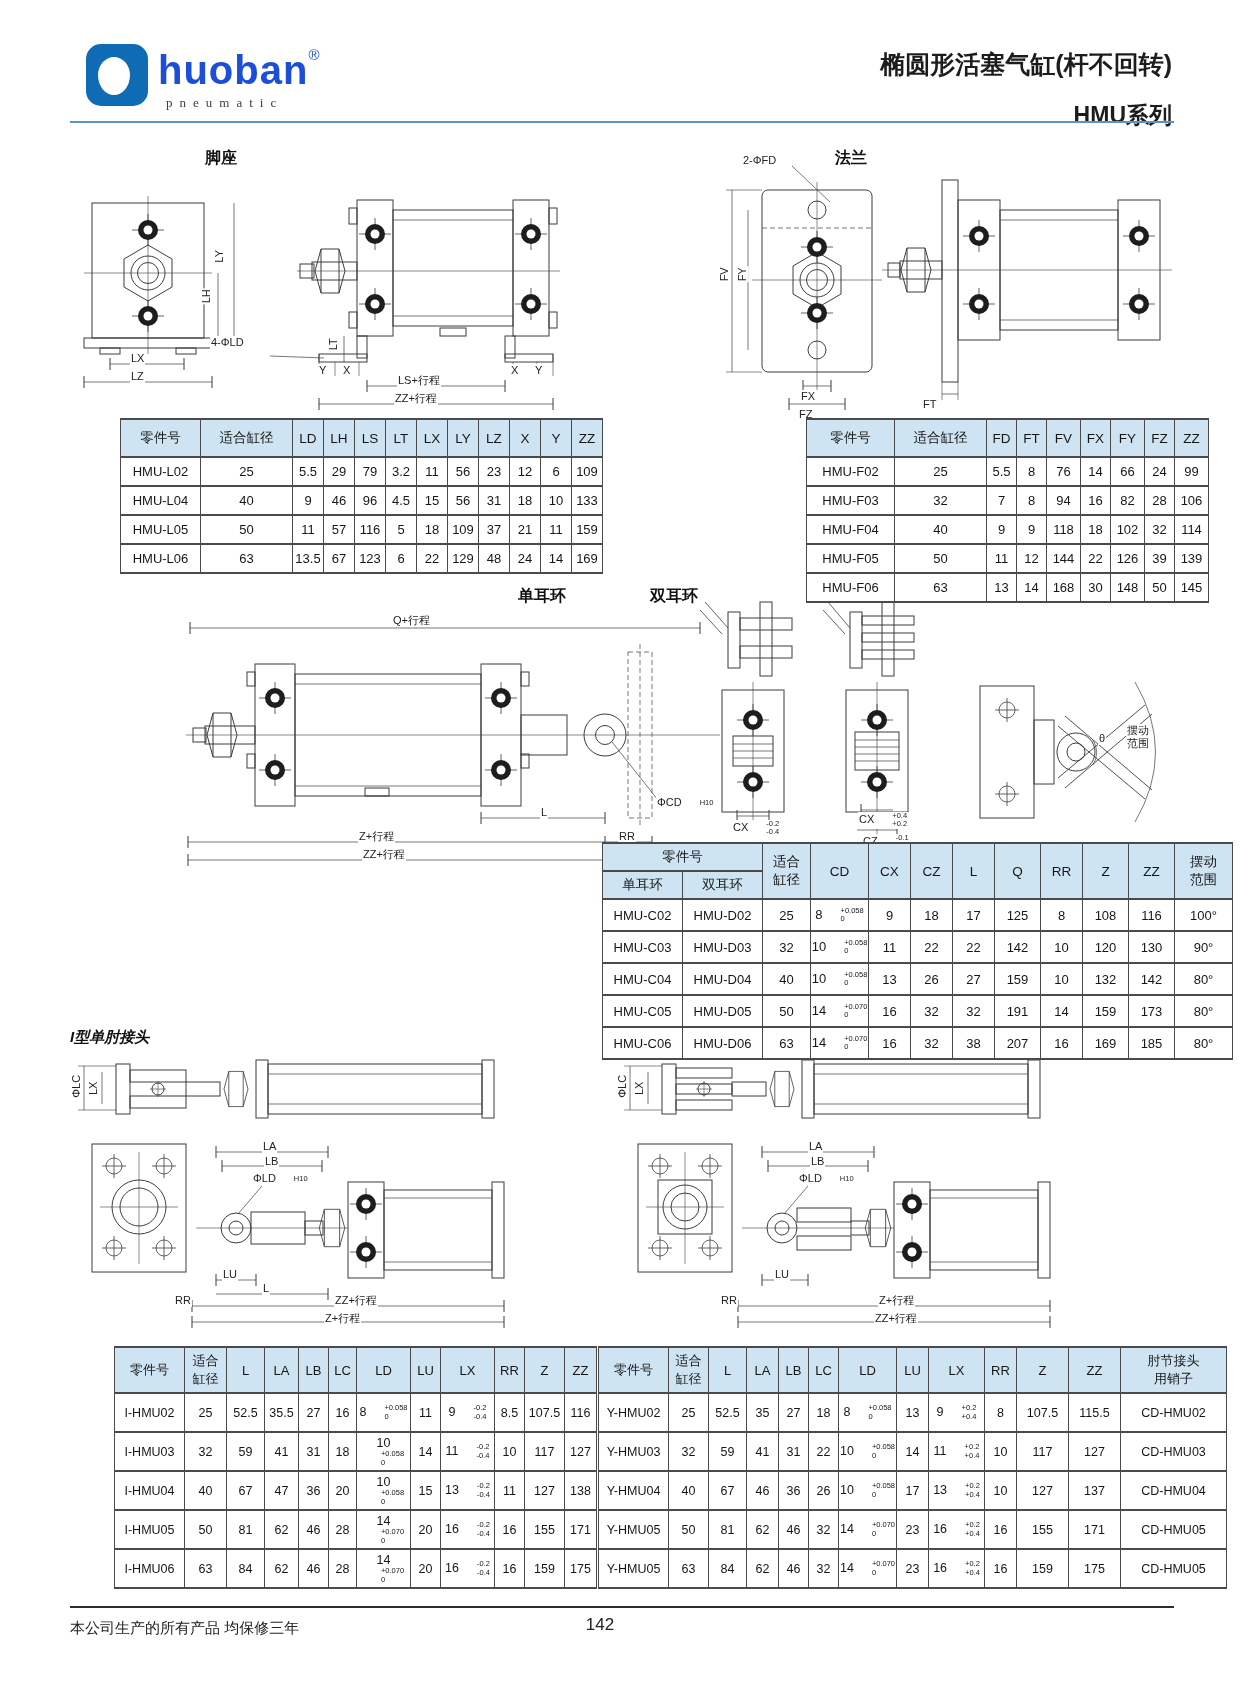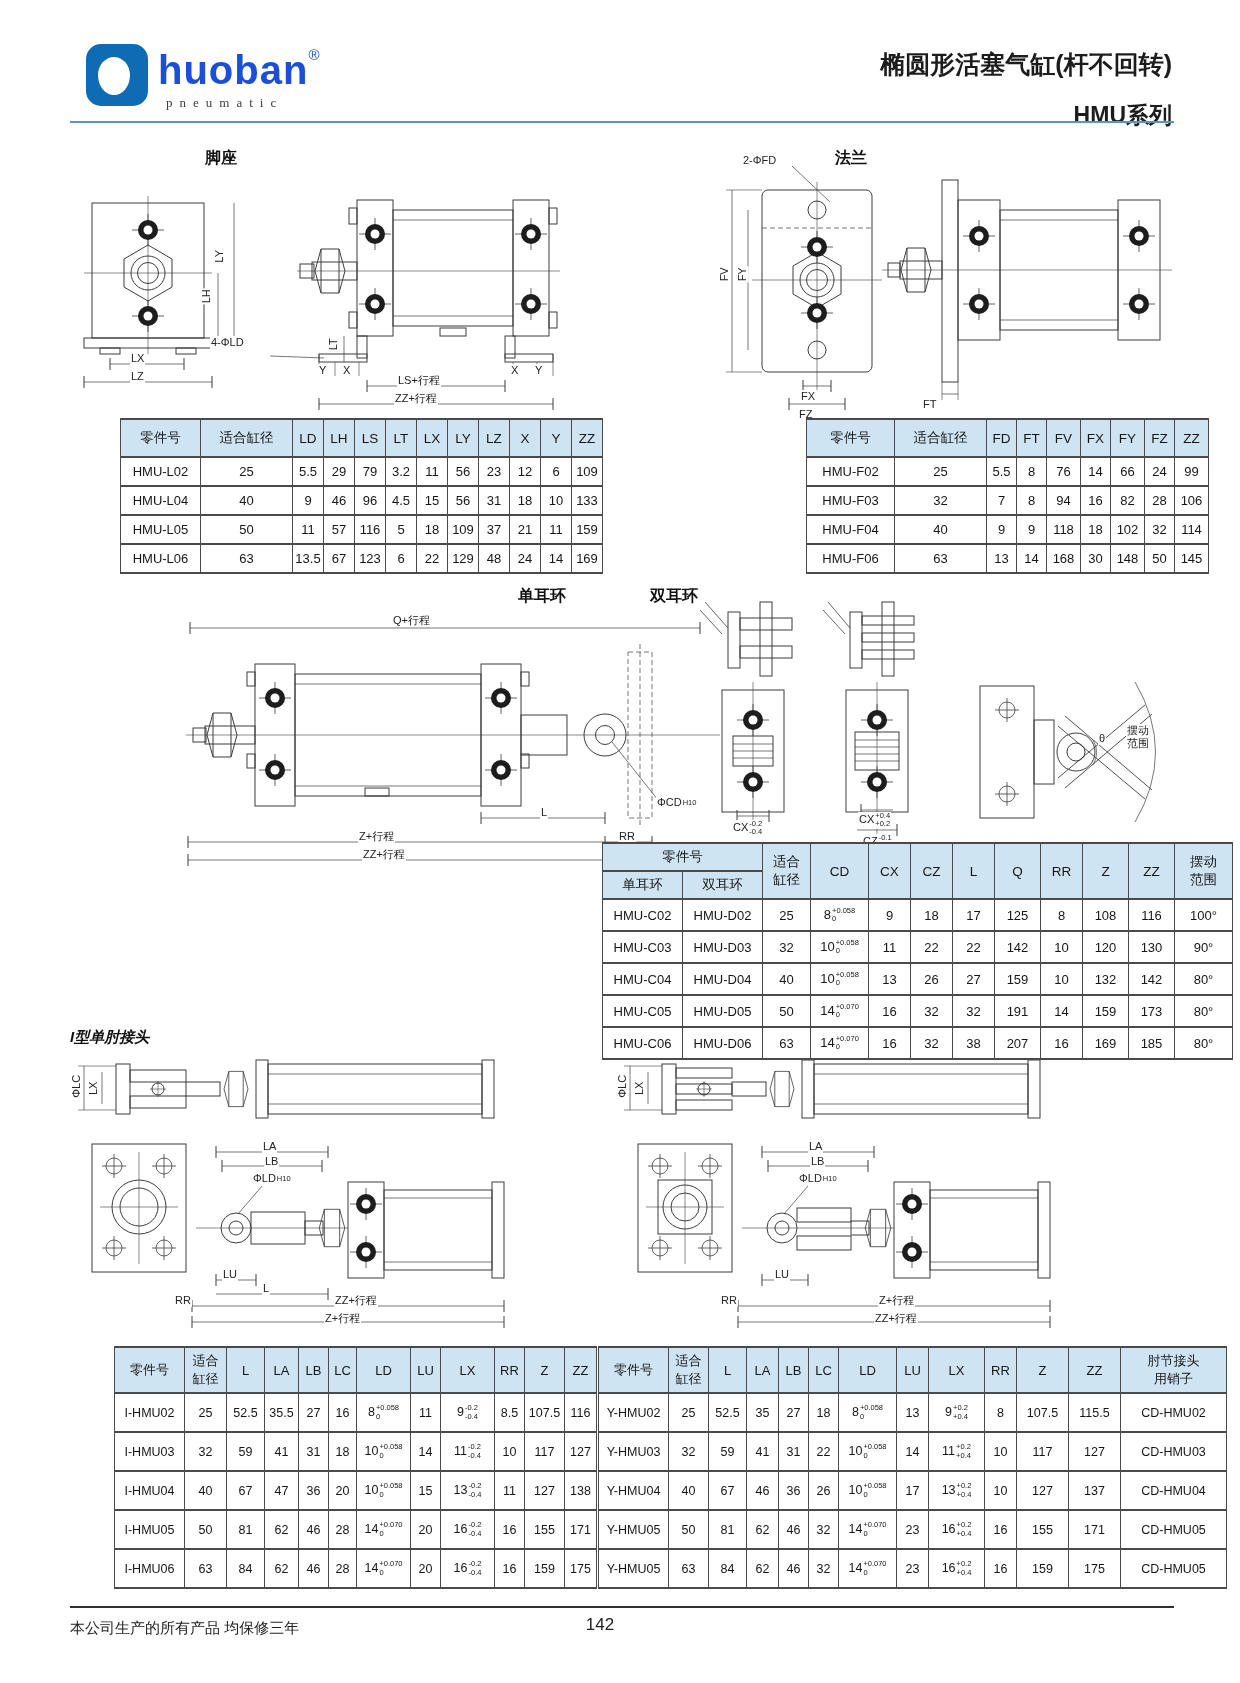--- a/index.html
+++ b/index.html
@@ -16,21 +16,21 @@
   .doc-title .t2{font-size:23px;margin-top:19px;}
   .header-rule{position:absolute;left:70px;top:121px;width:1104px;height:2px;background:#5795c5;}
   
   .sec-title{position:absolute;font-size:16px;font-weight:bold;color:#111;}
   
   .drawing{position:absolute;}
   .drawing svg{position:absolute;left:0;top:0;}
   .dlabel{position:absolute;font-size:11px;line-height:1.15;color:#222;background:#fff;padding:0 1px;white-space:pre-line;}
   .rot{transform:rotate(-90deg);transform-origin:center;}
   .tol{display:inline-flex;flex-direction:column;justify-content:center;vertical-align:middle;
-       font-size:7.5px;line-height:1.1;margin-left:1px;text-align:left;}
+       font-size:7.5px;line-height:1.1;margin-left:18px;text-align:left;}
   
   .tblwrap{position:absolute;padding-left:44px;}
   table.dt{border-collapse:collapse;table-layout:fixed;font-size:13px;color:#161616;width:100%;}
   .dt th,.dt td{border:1px solid #4a4a4a;border-top-width:2px;border-bottom-width:2px;
        text-align:center;vertical-align:middle;padding:0;white-space:pre-line;overflow:hidden;}
   .dt th{background:#cfe4f3;font-weight:normal;font-size:13.5px;height:36px;}
   .dt td{height:27px;background:#fff;}
   .t3 th{height:26px;}
   .t3 td{height:30px;}
   .t45 th{height:44px;font-size:13px;}
@@ -615,20 +615,31 @@
             <td>40</td>
             <td>9</td>
             <td>9</td>
             <td>118</td>
             <td>18</td>
             <td>102</td>
             <td>32</td>
             <td>114</td>
           </tr>
           <tr>
+            <td>HMU-F05</td>
+            <td>50</td>
+            <td>11</td>
+            <td>12</td>
+            <td>144</td>
+            <td>22</td>
+            <td>126</td>
+            <td>39</td>
+            <td>139</td>
+          </tr>
+          <tr>
             <td>HMU-F06</td>
             <td>63</td>
             <td>13</td>
             <td>14</td>
             <td>168</td>
             <td>30</td>
             <td>148</td>
             <td>50</td>
             <td>145</td>
           </tr>

